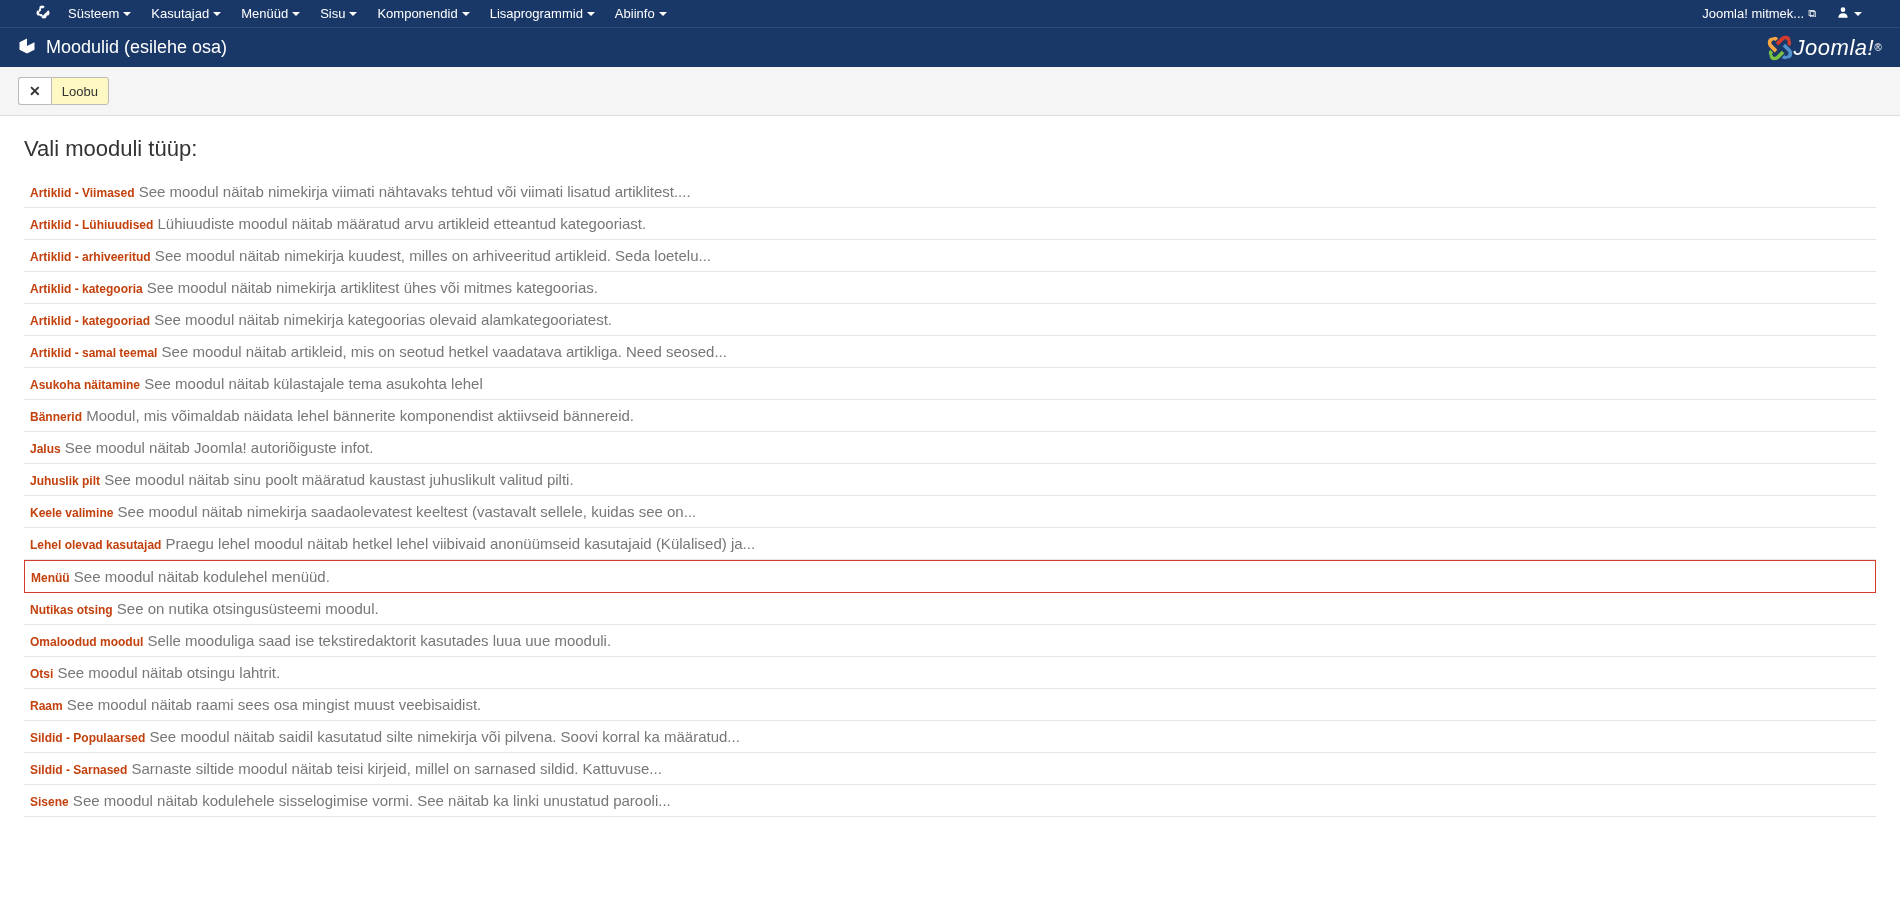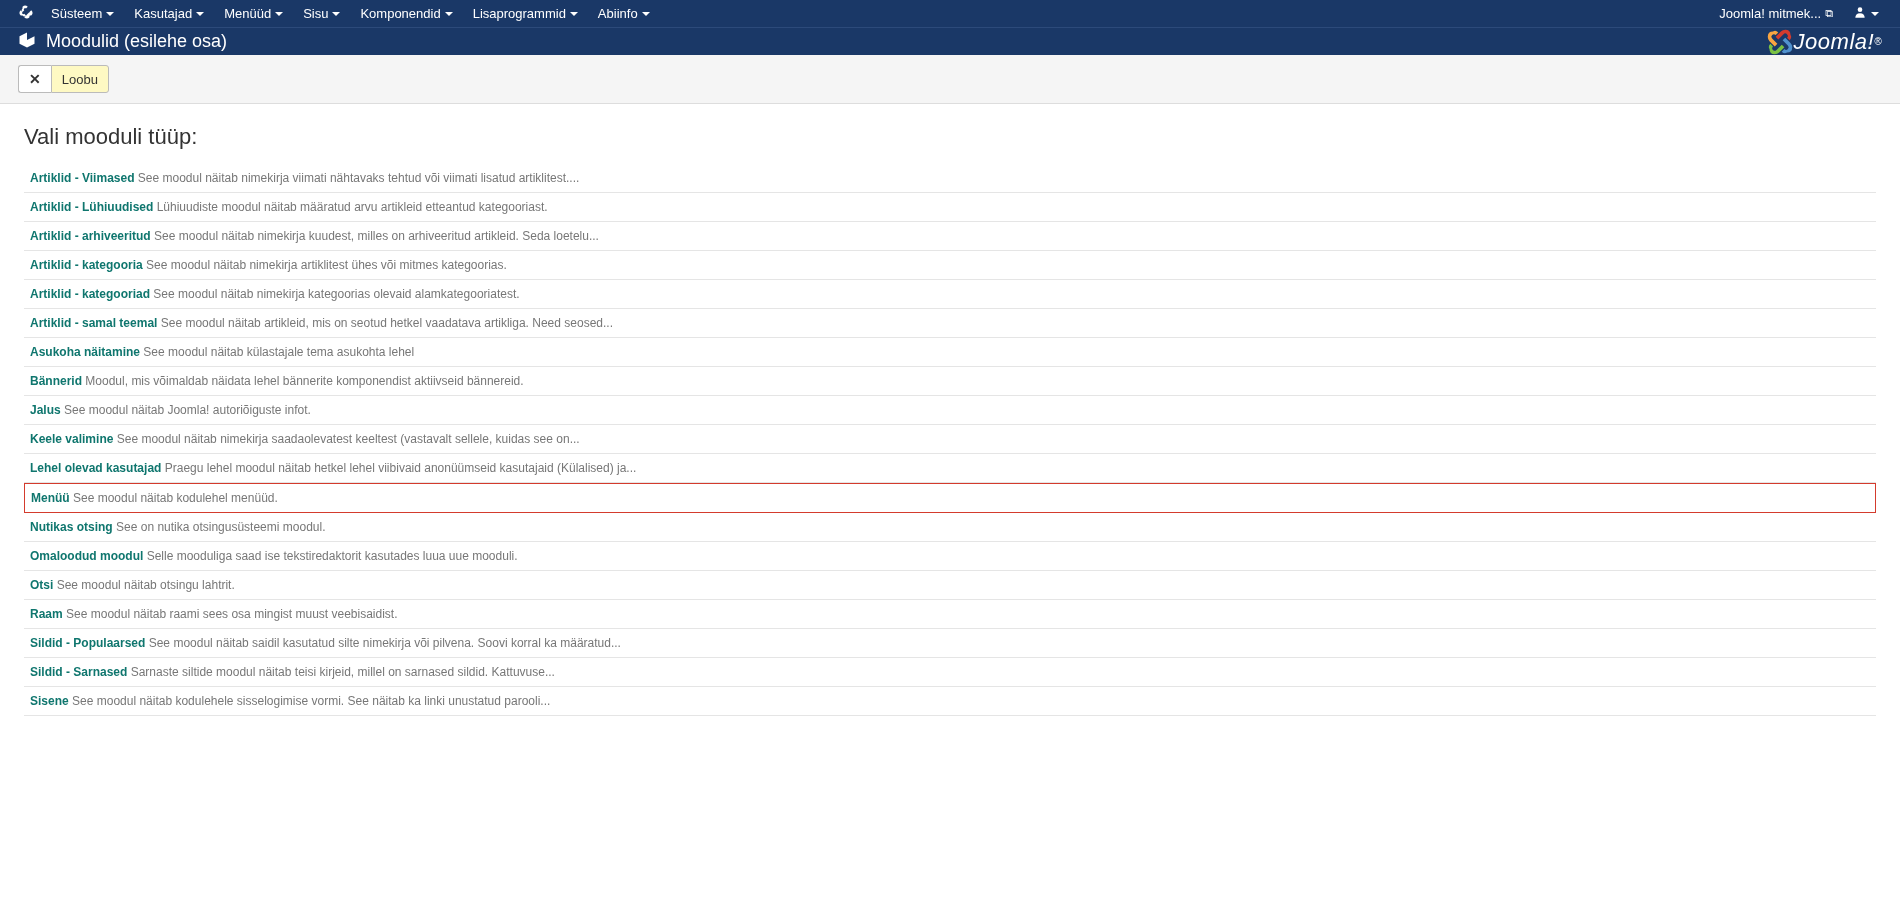--- a/index.html
+++ b/index.html
@@ -1,28 +1,28 @@
 <!DOCTYPE html>
 <html><head>
 <meta charset="utf-8">
 <style>
   * { box-sizing: border-box; margin: 0; padding: 0; }
   body { font-family: Arial, Helvetica, sans-serif; font-size: 13px; color: #333; background: #fff; }
   
   
-  .topbar { background: #1a3867; height: 27px; display: flex; align-items: center; color: #fff; font-size: 13px; padding: 0 11px; justify-content: space-between; }
+  .topbar { background: #1a3867; height: 27px; display: flex; align-items: center; color: #fff; font-size: 13px; padding: 0 28px; justify-content: space-between; }
   .topbar-left { display: flex; align-items: center; }
   .topbar-right { display: flex; align-items: center; }
   .topbar .menu-item { padding: 0 10px; cursor: pointer; display: flex; align-items: center; gap: 4px; height: 27px; }
   .caret-down { display:inline-block; width:0; height:0; border-left:4px solid transparent; border-right:4px solid transparent; border-top:4px solid #fff; vertical-align: middle; }
   .joomla-icon-small { font-size: 14px; padding: 0 8px; }
   .external-icon { font-size: 11px; }
   
   
-  .header { background: #1a3867; height: 28px; display: flex; align-items: center; padding: 0 18px; color: #fff; justify-content: space-between; border-top: 1px solid #2c4a7a; }
+  .header { background: #1a3867; height: 40px; display: flex; align-items: center; padding: 0 18px; color: #fff; justify-content: space-between; border-top: 1px solid #2c4a7a; }
   .header-left { display: flex; align-items: center; gap: 10px; }
   .header-title { font-size: 18px; font-weight: normal; }
   .cube-icon { font-size: 16px; }
   .joomla-logo { display: flex; align-items: center; font-size: 22px; font-style: italic; font-weight: 300; letter-spacing: 0.5px; }
   .joomla-logo svg { width: 28px; height: 28px; }
   
   
   .toolbar { background: #f5f5f5; border-bottom: 1px solid #ddd; padding: 10px 18px; }
   .btn-group { display: inline-flex; }
   .btn { border: 1px solid #bbb; background: #f5f5f5; padding: 4px 10px; font-size: 13px; cursor: pointer; display: inline-flex; align-items: center; gap: 4px; color: #333; height: 28px; }
@@ -30,22 +30,22 @@
   .btn-label { border-radius: 0 3px 3px 0; background: #fef9c3; }
   .x-icon { font-weight: bold; font-size: 14px; }
   
   
   .content { padding: 20px 24px; }
   .content h2 { font-size: 22px; font-weight: normal; margin-bottom: 14px; }
   
   .module-list { list-style: none; }
   .module-list li { border-bottom: 1px solid #e5e5e5; padding: 7px 6px; font-size: 12px; }
   .module-list li.highlighted { border: 1px solid #d43b2d; }
-  .module-list a { color: #0f766e; text-decoration: none; font-weight: bold; font-size: 12px; }
-  .module-list .desc { color: #777; font-size: 12px; }
+  .module-list a { color: #c2410c; text-decoration: none; font-weight: bold; font-size: 12px; }
+  .module-list .desc { color: #777; font-size: 15px; }
 </style>
 </head>
 <body>
 
 <div class="topbar">
   <div class="topbar-left">
     <span class="joomla-icon-small">
       <svg width="14" height="14" viewBox="0 0 32 32">
           <g fill="#fff">
             <path d="M8 8 Q4 12 8 16 L12 12 Q10 10 12 8 Q14 6 16 8 L20 4 Q14 -2 8 4 Z"></path>
@@ -140,20 +140,21 @@
   <ul class="module-list" id="module-list">
       <li><a href="#">Artiklid - Viimased</a><span class="desc"> See moodul näitab nimekirja viimati nähtavaks tehtud või viimati lisatud artiklitest....</span></li>
       <li><a href="#">Artiklid - Lühiuudised</a><span class="desc"> Lühiuudiste moodul näitab määratud arvu artikleid etteantud kategooriast.</span></li>
       <li><a href="#">Artiklid - arhiveeritud</a><span class="desc"> See moodul näitab nimekirja kuudest, milles on arhiveeritud artikleid. Seda loetelu...</span></li>
       <li><a href="#">Artiklid - kategooria</a><span class="desc"> See moodul näitab nimekirja artiklitest ühes või mitmes kategoorias.</span></li>
       <li><a href="#">Artiklid - kategooriad</a><span class="desc"> See moodul näitab nimekirja kategoorias olevaid alamkategooriatest.</span></li>
       <li><a href="#">Artiklid - samal teemal</a><span class="desc"> See moodul näitab artikleid, mis on seotud hetkel vaadatava artikliga. Need seosed...</span></li>
       <li><a href="#">Asukoha näitamine</a><span class="desc"> See moodul näitab külastajale tema asukohta lehel</span></li>
       <li><a href="#">Bännerid</a><span class="desc"> Moodul, mis võimaldab näidata lehel bännerite komponendist aktiivseid bännereid.</span></li>
       <li><a href="#">Jalus</a><span class="desc"> See moodul näitab Joomla! autoriõiguste infot.</span></li>
+      <li><a href="#">Juhuslik pilt</a><span class="desc"> See moodul näitab sinu poolt määratud kaustast juhuslikult valitud pilti.</span></li>
       <li><a href="#">Keele valimine</a><span class="desc"> See moodul näitab nimekirja saadaolevatest keeltest (vastavalt sellele, kuidas see on...</span></li>
       <li><a href="#">Lehel olevad kasutajad</a><span class="desc"> Praegu lehel moodul näitab hetkel lehel viibivaid anonüümseid kasutajaid (Külalised) ja...</span></li>
       <li class="highlighted"><a href="#">Menüü</a><span class="desc"> See moodul näitab kodulehel menüüd.</span></li>
       <li><a href="#">Nutikas otsing</a><span class="desc"> See on nutika otsingusüsteemi moodul.</span></li>
       <li><a href="#">Omaloodud moodul</a><span class="desc"> Selle mooduliga saad ise tekstiredaktorit kasutades luua uue mooduli.</span></li>
       <li><a href="#">Otsi</a><span class="desc"> See moodul näitab otsingu lahtrit.</span></li>
       <li><a href="#">Raam</a><span class="desc"> See moodul näitab raami sees osa mingist muust veebisaidist.</span></li>
       <li><a href="#">Sildid - Populaarsed</a><span class="desc"> See moodul näitab saidil kasutatud silte nimekirja või pilvena. Soovi korral ka määratud...</span></li>
       <li><a href="#">Sildid - Sarnased</a><span class="desc"> Sarnaste siltide moodul näitab teisi kirjeid, millel on sarnased sildid. Kattuvuse...</span></li>
       <li><a href="#">Sisene</a><span class="desc"> See moodul näitab kodulehele sisselogimise vormi. See näitab ka linki unustatud parooli...</span></li>

